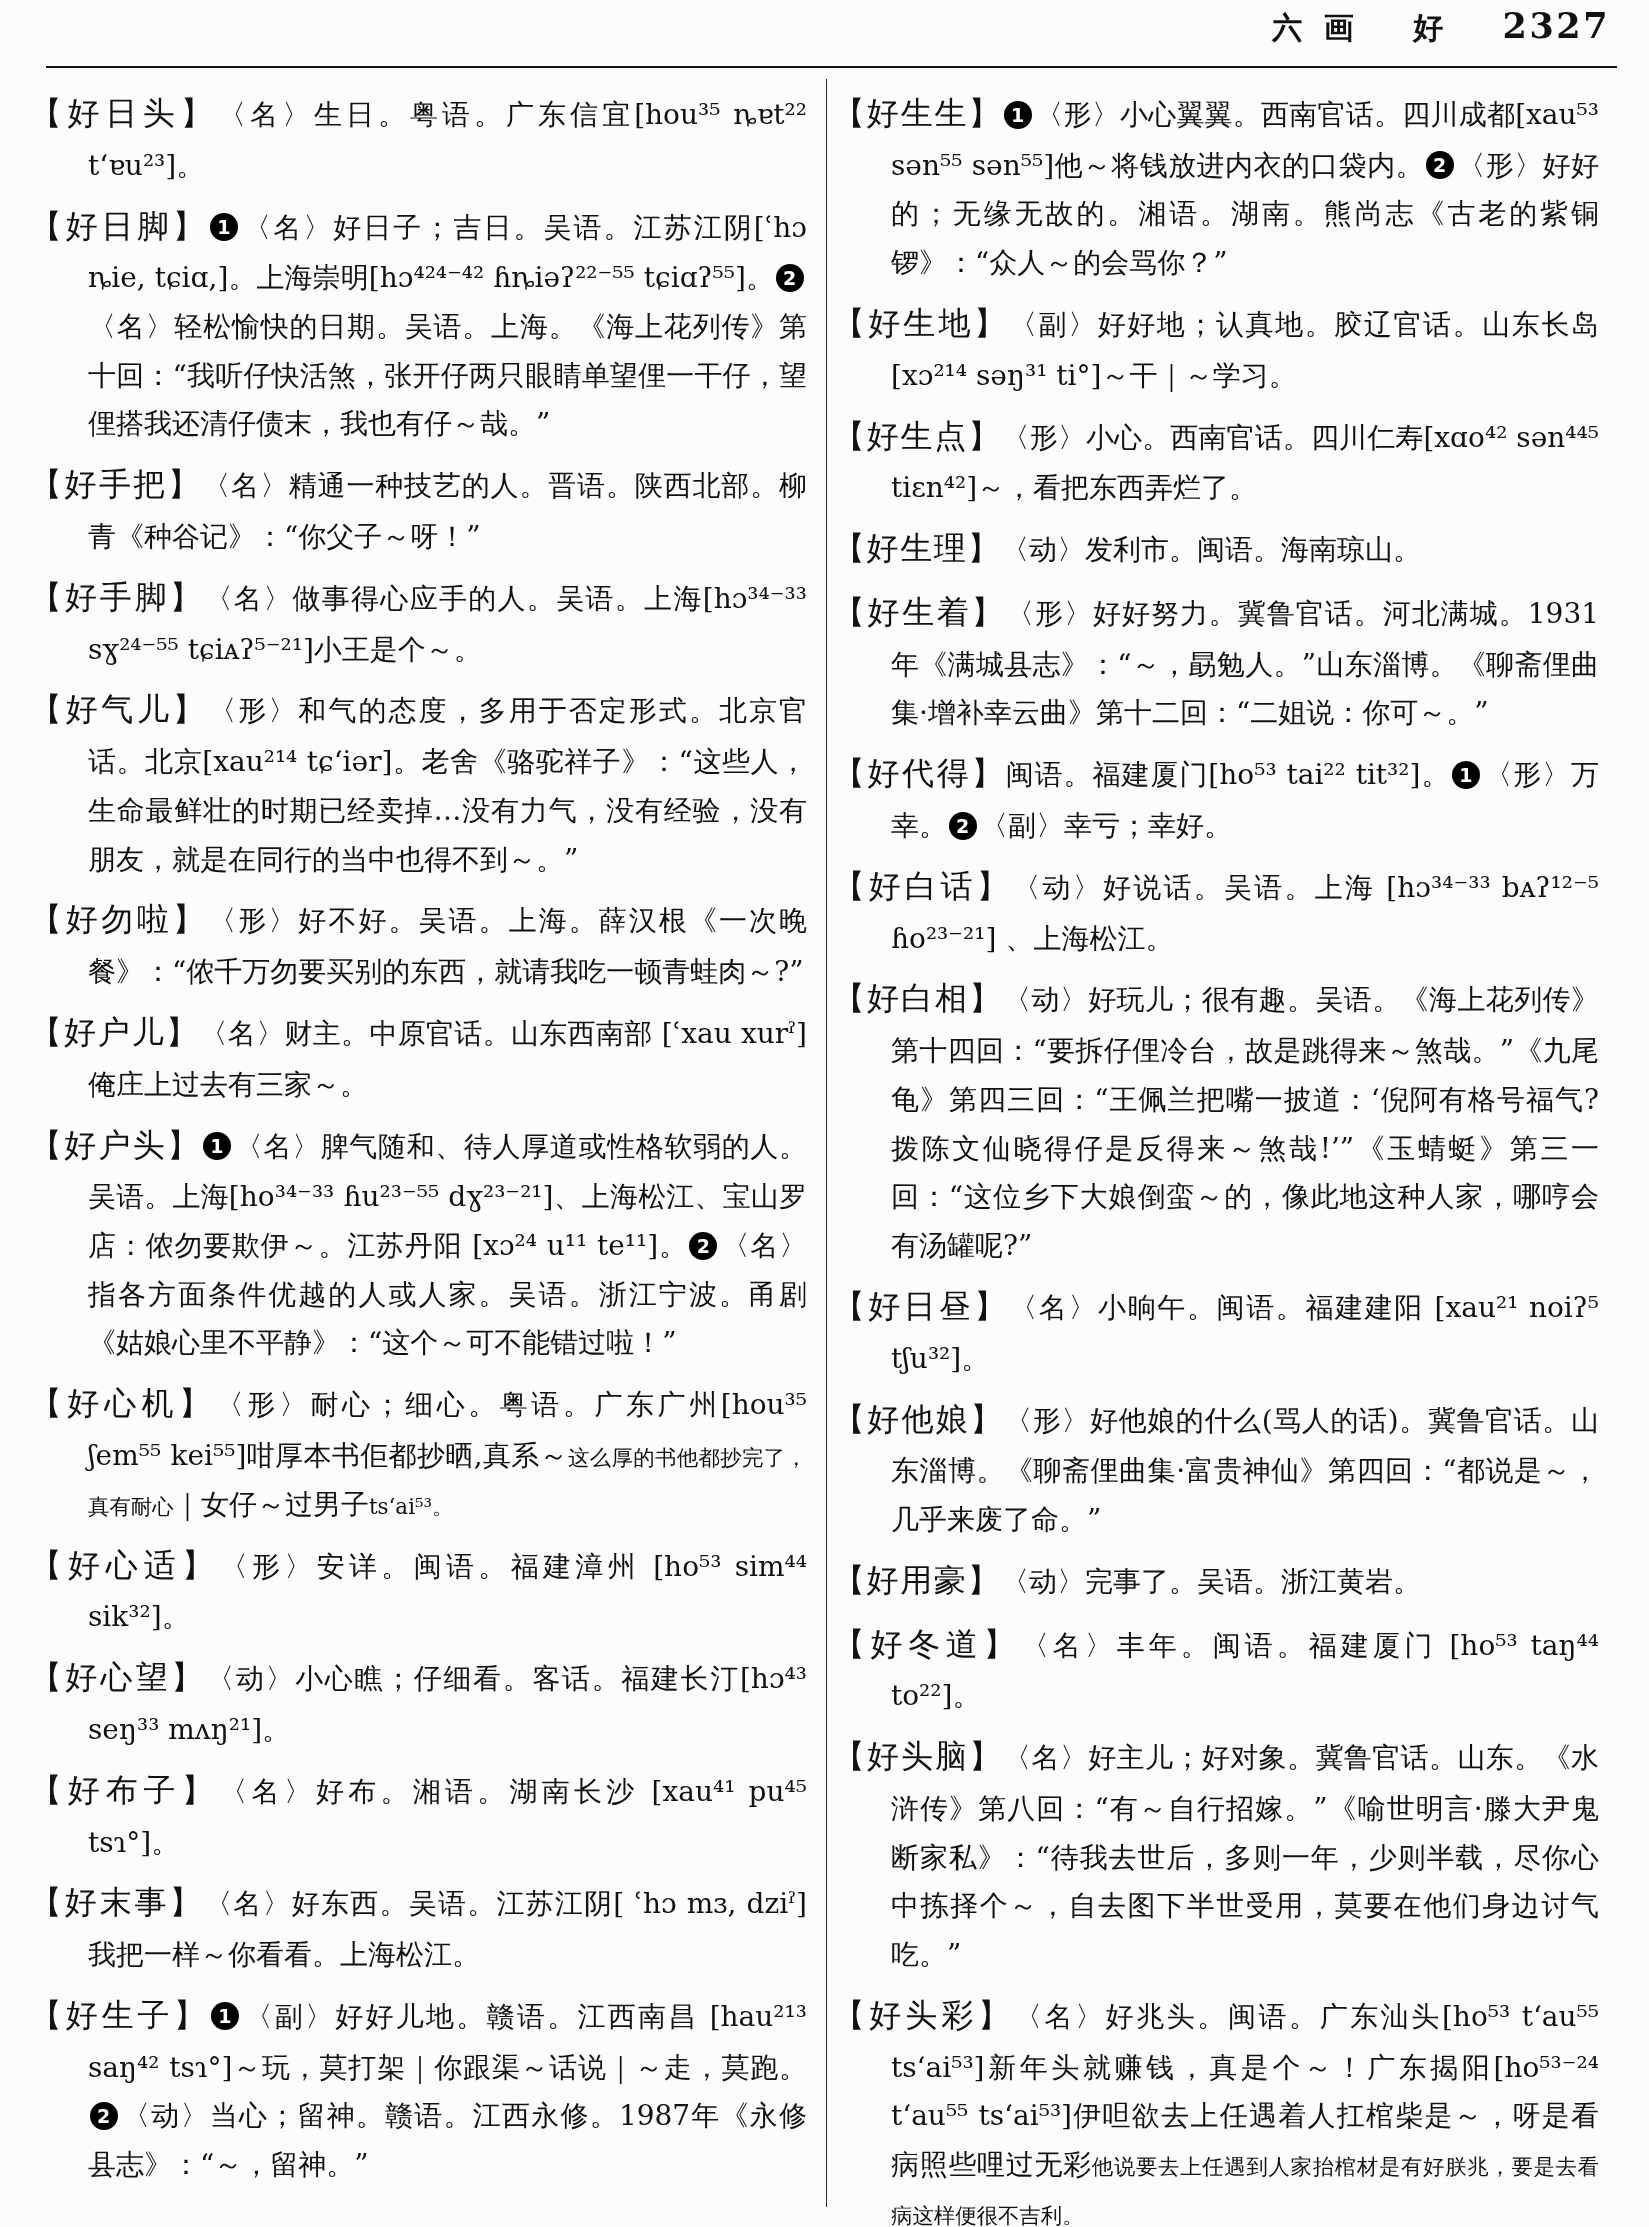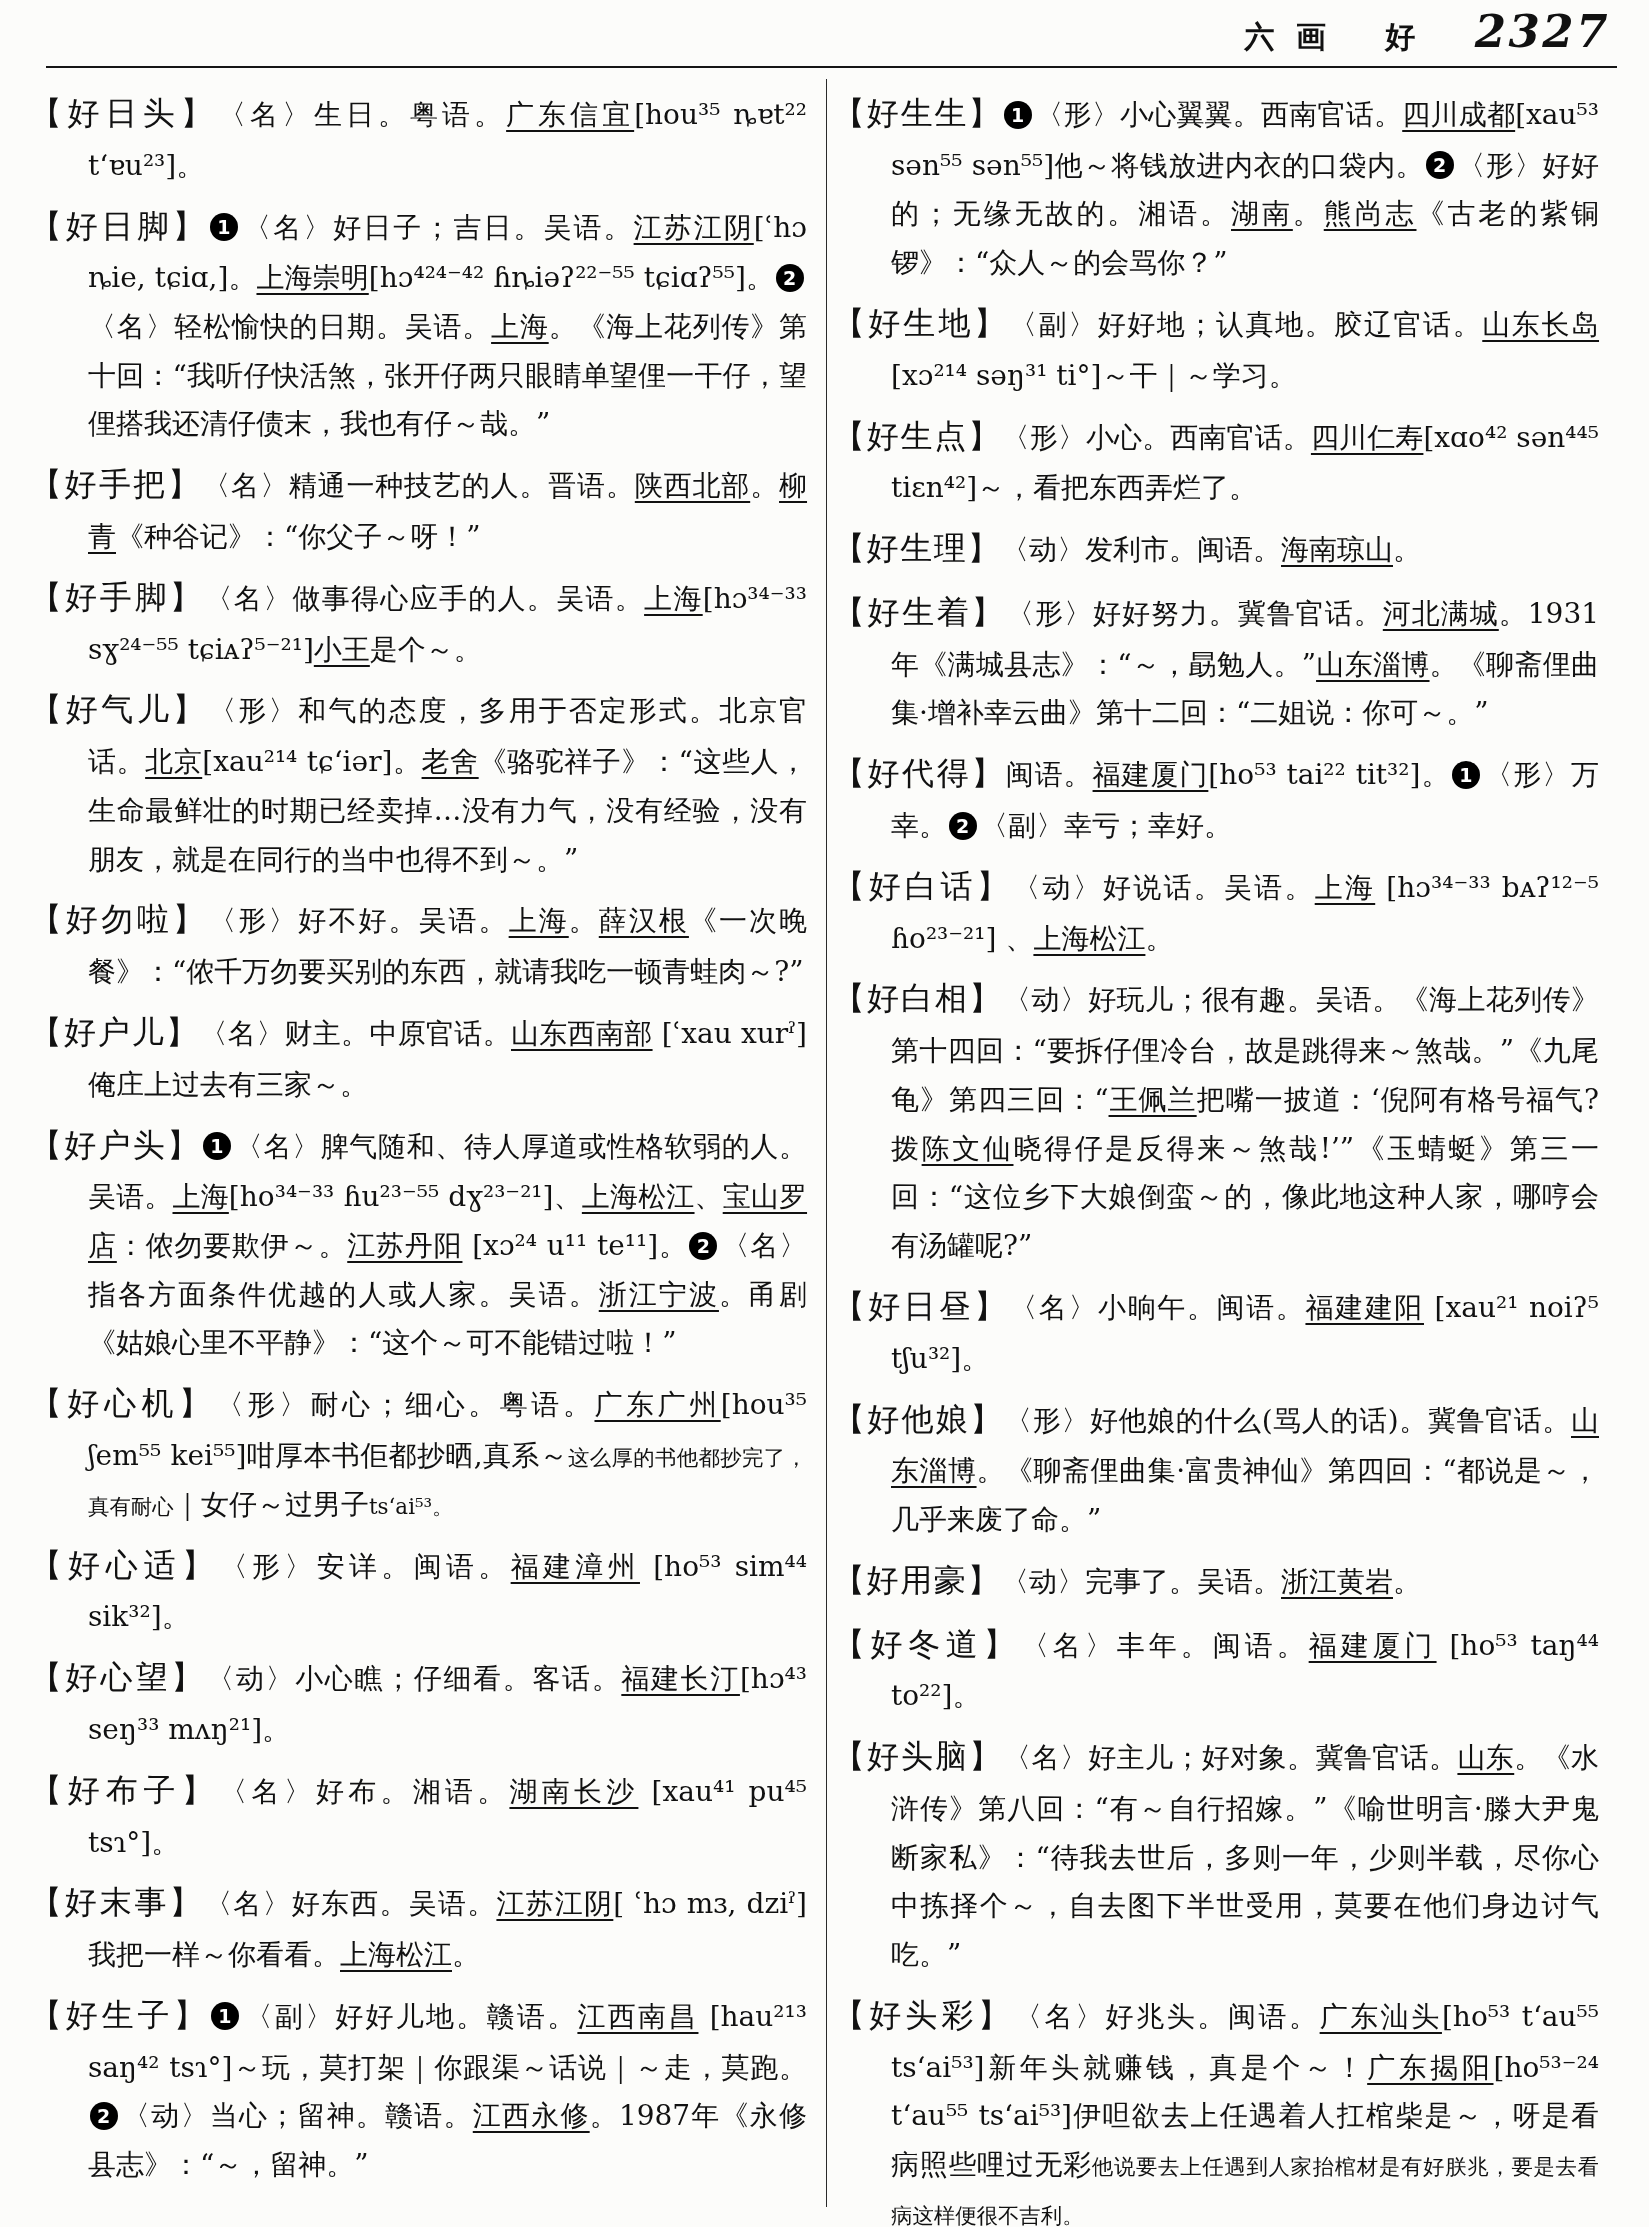--- a/index.html
+++ b/index.html
@@ -9,21 +9,21 @@
     font-family:"DejaVu Serif","Liberation Serif",serif;
     position:relative;overflow:hidden;
   }
   .page{position:absolute;inset:0;}
   .running-head{
     position:absolute;top:5px;right:40px;width:462px;
     display:flex;justify-content:flex-end;align-items:baseline;gap:38px;
     font-size:30px;font-weight:bold;
   }
   .running-head .sec{letter-spacing:21.4px;}
-  .running-head .pageno{font-style:italic;font-size:45px;letter-spacing:2.5px;}
+  .running-head .pageno{font-size:35px;letter-spacing:2.5px;}
   .top-rule{
     position:absolute;top:66px;left:46px;right:33px;
     border-top:2.5px solid #151515;
   }
   .col-divider{
     position:absolute;left:826px;top:79px;height:2128px;
     border-left:1.6px solid #2a2a2a;
   }
   .column{
     position:absolute;top:86px;bottom:13.2px;
@@ -34,21 +34,20 @@
   .entry{
     font-size:28px;line-height:1.74;
     margin:0 0 8.2px 0;
     padding-left:58px;text-indent:-58px;
   }
   .head{
     font-weight:normal;font-size:32px;letter-spacing:1.6px;
   }
   .seg-n{}
   .seg-u{
-    text-decoration:underline;
     text-decoration-thickness:1.6px;
     text-underline-offset:5.8px;
   }
   .seg-s{font-size:21.4px;}
   .seg-c{
     display:inline-block;width:28px;height:28px;line-height:29px;
     border-radius:50%;background:#000;color:#fff;
     text-align:center;font-size:19px;font-weight:bold;
     vertical-align:2.5px;margin:0 3.3px 0 1.6px;text-indent:0;
     font-family:"DejaVu Sans","Liberation Sans",sans-serif;

